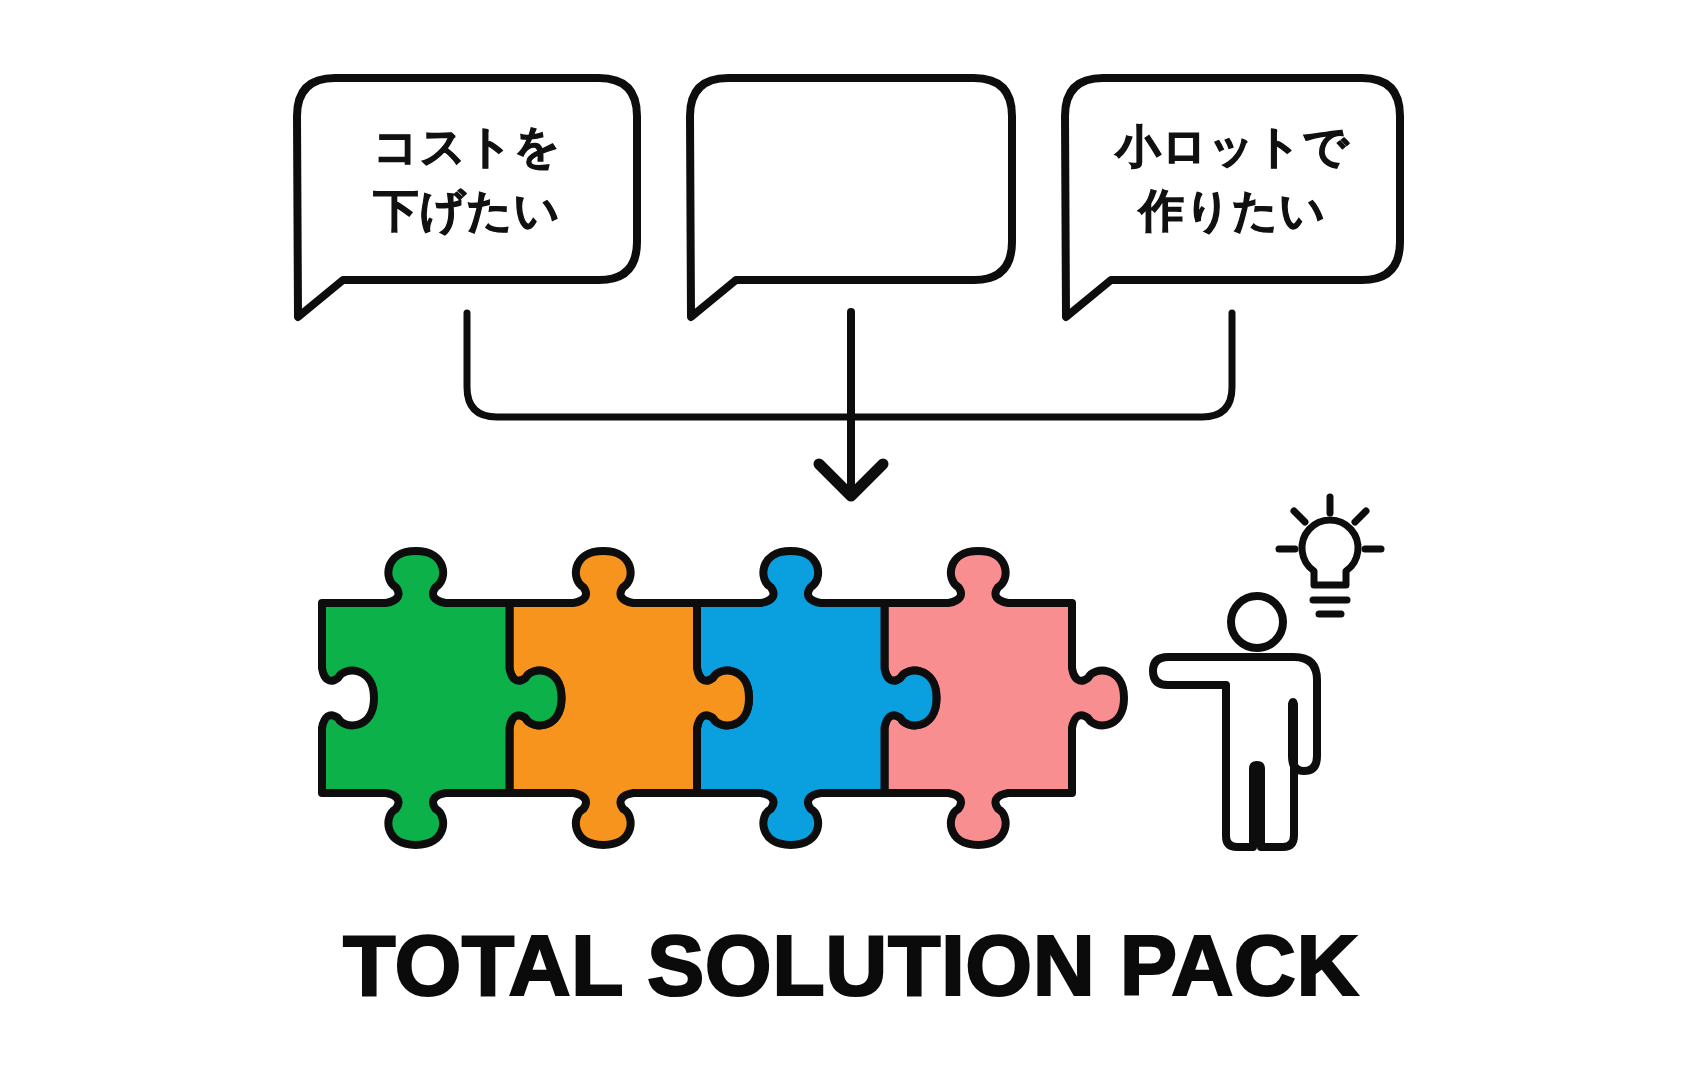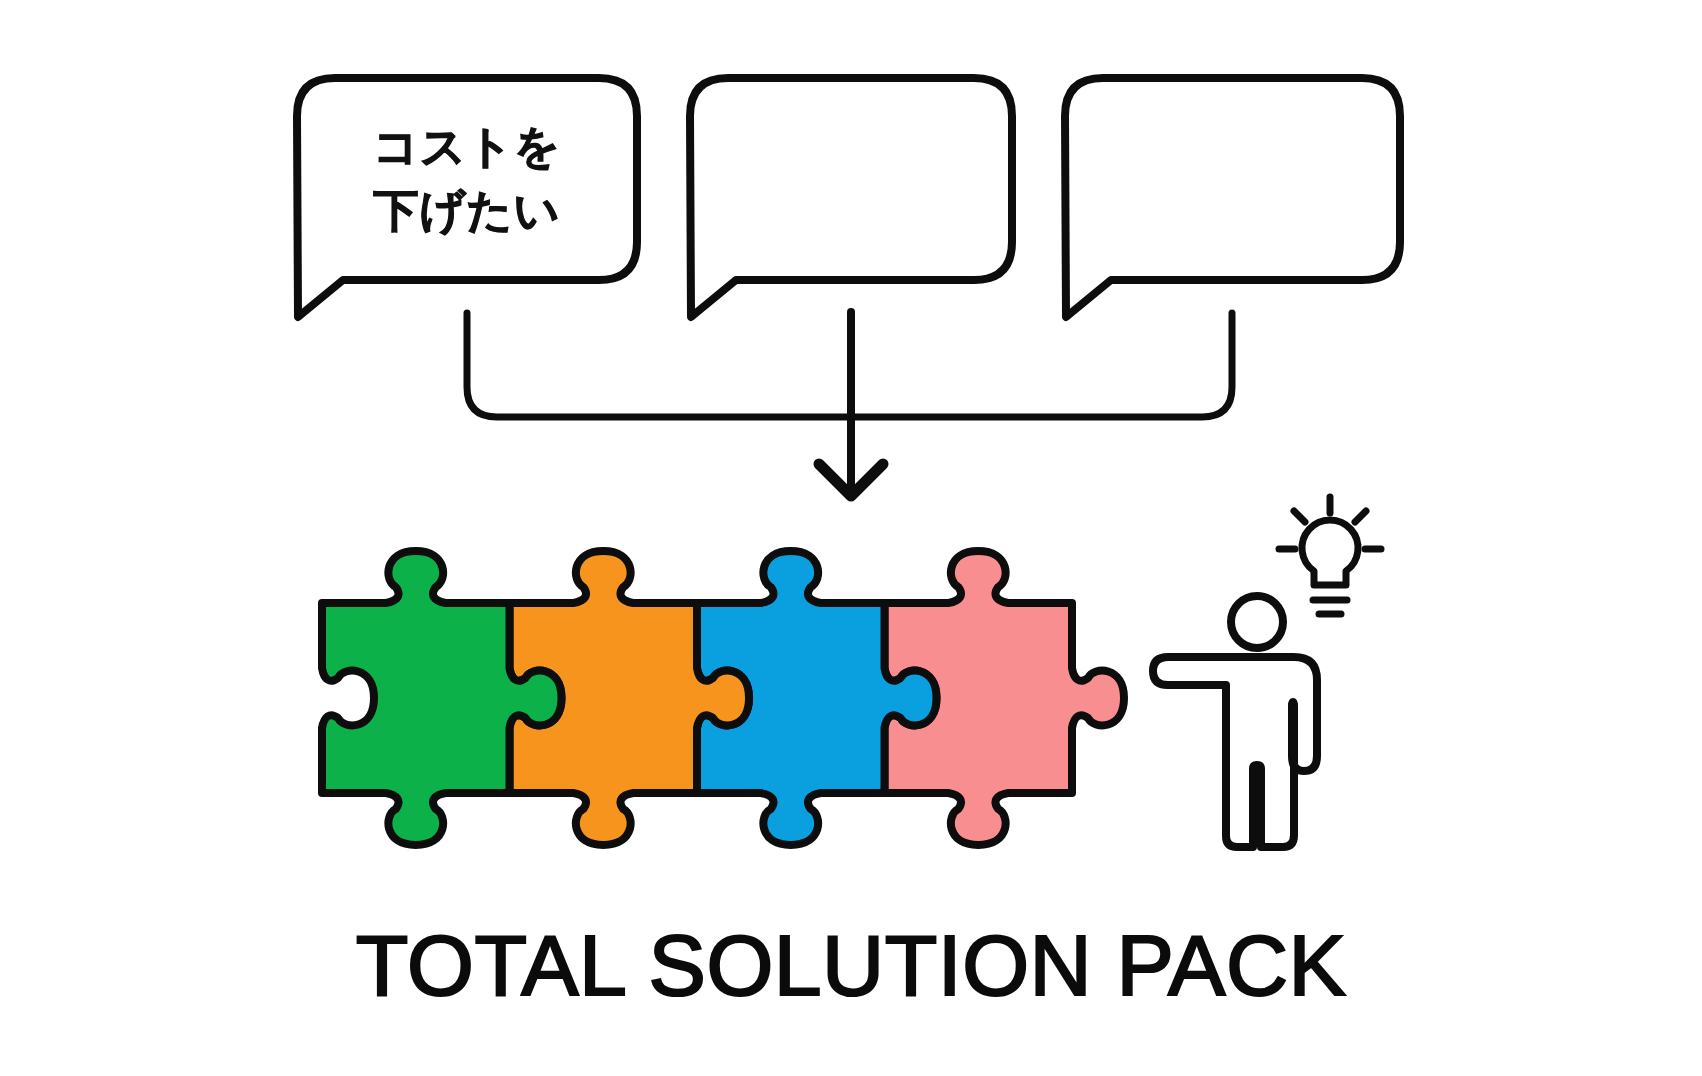--- a/index.html
+++ b/index.html
@@ -13,21 +13,21 @@
     text-align:center;white-space:pre-line;
     font-size:45px;font-weight:bold;line-height:1.42;color:#111;
     -webkit-text-stroke:1.1px #111;
     letter-spacing:1px;
   }
   .bt1{left:297px;top:80px;width:340px;height:198px;}
   .bt2{left:690px;top:80px;width:322px;height:198px;}
   .bt3{left:1065px;top:80px;width:335px;height:198px;}
   .title{
     position:absolute;left:0;top:916px;width:1702px;
-    text-align:center;font-size:86px;font-weight:400;color:#0b0b0b;
+    text-align:center;font-size:86px;font-weight:700;color:#0b0b0b;
     -webkit-text-stroke:2.2px #0b0b0b;letter-spacing:0.5px;
   }
 </style>
 </head>
 <body>
 
 <div class="canvas">
 
   <svg class="art" width="1702" height="1076" viewBox="0 0 1702 1076">
 
@@ -62,15 +62,17 @@
       <path d="M 1330,497 L 1330,513"></path>
       <path d="M 1294,511 L 1305,522"></path>
       <path d="M 1366,511 L 1355,522"></path>
       <path d="M 1279,549 L 1295,549"></path>
       <path d="M 1365,549 L 1381,549"></path>
     </g>
   </svg>
 
   <div class="bubble-text bt1">コストを
 下げたい</div>
+  <div class="bubble-text bt3">小ロットで
+作りたい</div>
 
   <div class="title">TOTAL SOLUTION PACK</div>
 </div>
 
 </body></html>

